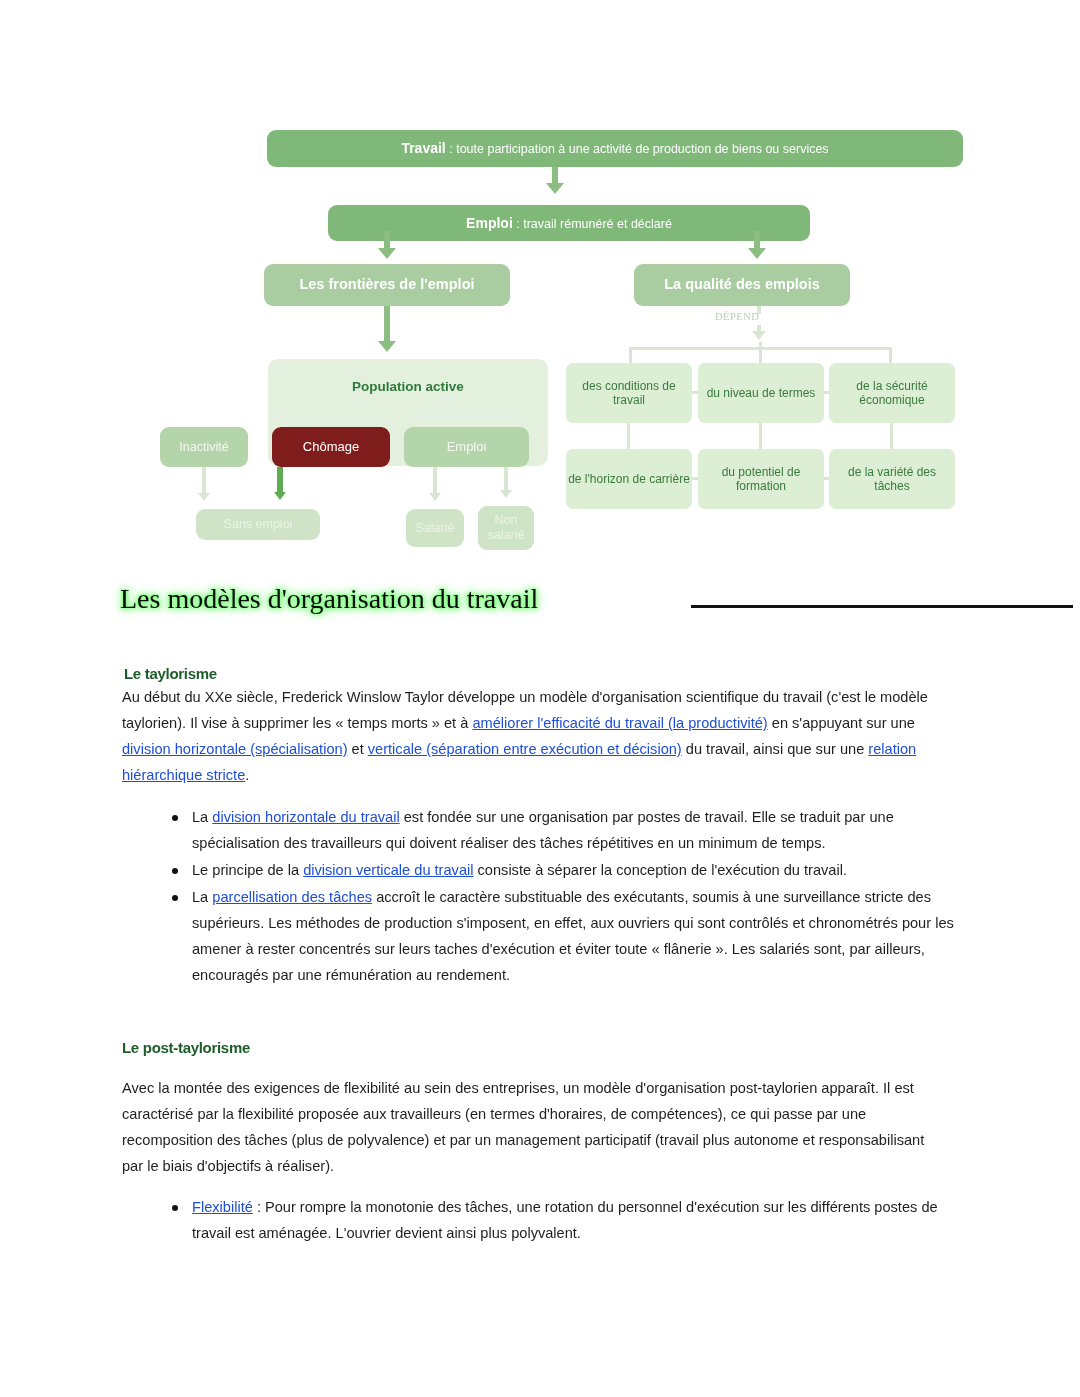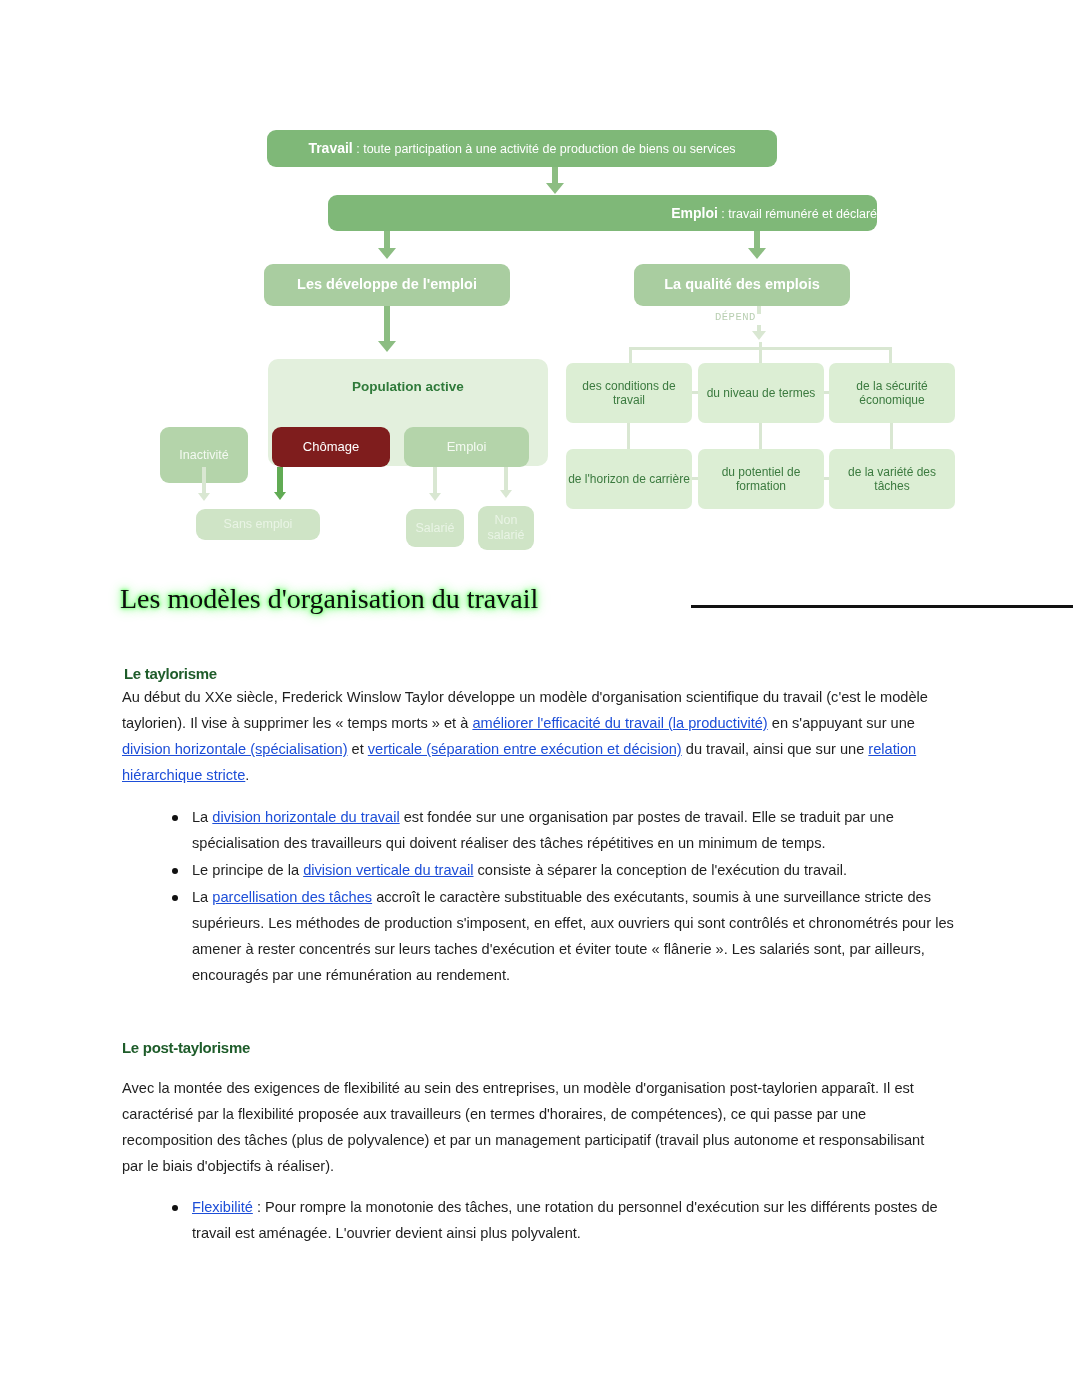--- a/index.html
+++ b/index.html
@@ -35,50 +35,49 @@
   }
   
   .tier-strong   { background: #7fb878; color: #ffffff; }
   .tier-soft     { background: #a9cda0; color: #ffffff; }
   .tier-lighter  { background: #b4d4aa; color: #f4faf2; }
   .tier-pale     { background: #cfe4c6; color: #e9f4e5; }
   .tier-dark     { background: #7f1d1d; color: #ffffff; text-align: center; }
   .tier-wrap     { background: #e3f0dd; color: #2f7a3a; }
 
   .n-travail {
-    left: 267px; top: 130px; width: 510px; height: 37px;
+    left: 267px; top: 130px; width: 696px; height: 37px;
     font-size: 12.5px;
   }
   .n-travail .lead { font-weight: bold; font-size: 14px; }
 
   .n-emploi {
-    left: 328px; top: 195px; width: 549px; height: 36px;
+    left: 328px; top: 205px; width: 482px; height: 36px;
     font-size: 12.5px;
-    justify-content: flex-end;
   }
   .n-emploi .lead { font-weight: bold; font-size: 14px; }
 
   .n-frontieres {
     left: 264px; top: 264px; width: 246px; height: 42px;
     font-size: 14.5px; font-weight: bold;
   }
   .n-qualite {
     left: 634px; top: 264px; width: 216px; height: 42px;
     font-size: 14.5px; font-weight: bold;
   }
 
   .n-popwrap {
     left: 268px; top: 359px; width: 280px; height: 107px;
     border-radius: 10px;
     align-items: flex-start;
     padding-top: 20px;
     font-size: 13.5px; font-weight: bold;
   }
 
-  .n-inactivite { left: 160px; top: 427px; width: 88px; height: 56px; font-size: 12.5px; }
+  .n-inactivite { left: 160px; top: 427px; width: 88px; height: 40px; font-size: 12.5px; }
   .n-chomage    { left: 272px; top: 427px; width: 118px; height: 40px; font-size: 13px; }
   .n-emploi2    { left: 404px; top: 427px; width: 125px; height: 40px; font-size: 13px; }
 
   .n-sansemploi { left: 196px; top: 509px; width: 124px; height: 31px; font-size: 12.5px; }
   .n-salarie    { left: 406px; top: 509px; width: 58px; height: 38px; font-size: 12.5px; }
   .n-nonsalarie { left: 478px; top: 506px; width: 56px; height: 44px; font-size: 12.5px; }
 
   .qbox {
     width: 126px; height: 60px;
     font-size: 12px;
@@ -113,21 +112,21 @@
     border-left-width: 6px; border-right-width: 6px;
     border-top-width: 8px;
   }
 
   .depend-label {
     position: absolute;
     left: 715px; top: 311px;
     font-size: 10.5px;
     letter-spacing: 0.5px;
     color: #b9cfb2;
-    font-family: Liberation Mono, monospace;
+    font-family: Liberation Serif, serif;
   }
 
   
   .bracket-h {
     position: absolute;
     left: 629px; top: 347px; width: 263px; height: 3px;
     background: #d9e7d2;
     border-radius: 2px;
   }
   .bracket-v { position: absolute; width: 3px; background: #d9e7d2; }
@@ -219,21 +218,21 @@
   <div class="node n-emploi tier-strong">
     <span><span class="lead">Emploi</span><span> : travail rémunéré et déclaré</span></span>
   </div>
 
   <div class="conn" style="left:384px; top:231px; width:6px; height:19px;"></div>
   <div class="arrow" style="left:378px; top:248px;"></div>
   <div class="conn" style="left:754px; top:231px; width:6px; height:19px;"></div>
   <div class="arrow" style="left:748px; top:248px;"></div>
 
   <div class="node n-frontieres tier-soft">
-    <span>Les développe de l'emploi</span>
+    <span>Les frontières de l'emploi</span>
   </div>
 
   <div class="node n-qualite tier-soft">
     <span>La qualité des emplois</span>
   </div>
 
   <div class="conn" style="left:384px; top:306px; width:6px; height:37px;"></div>
   <div class="arrow" style="left:378px; top:341px;"></div>
 
   <div class="conn pale" style="left:757px; top:306px; width:4px; height:8px;"></div>

